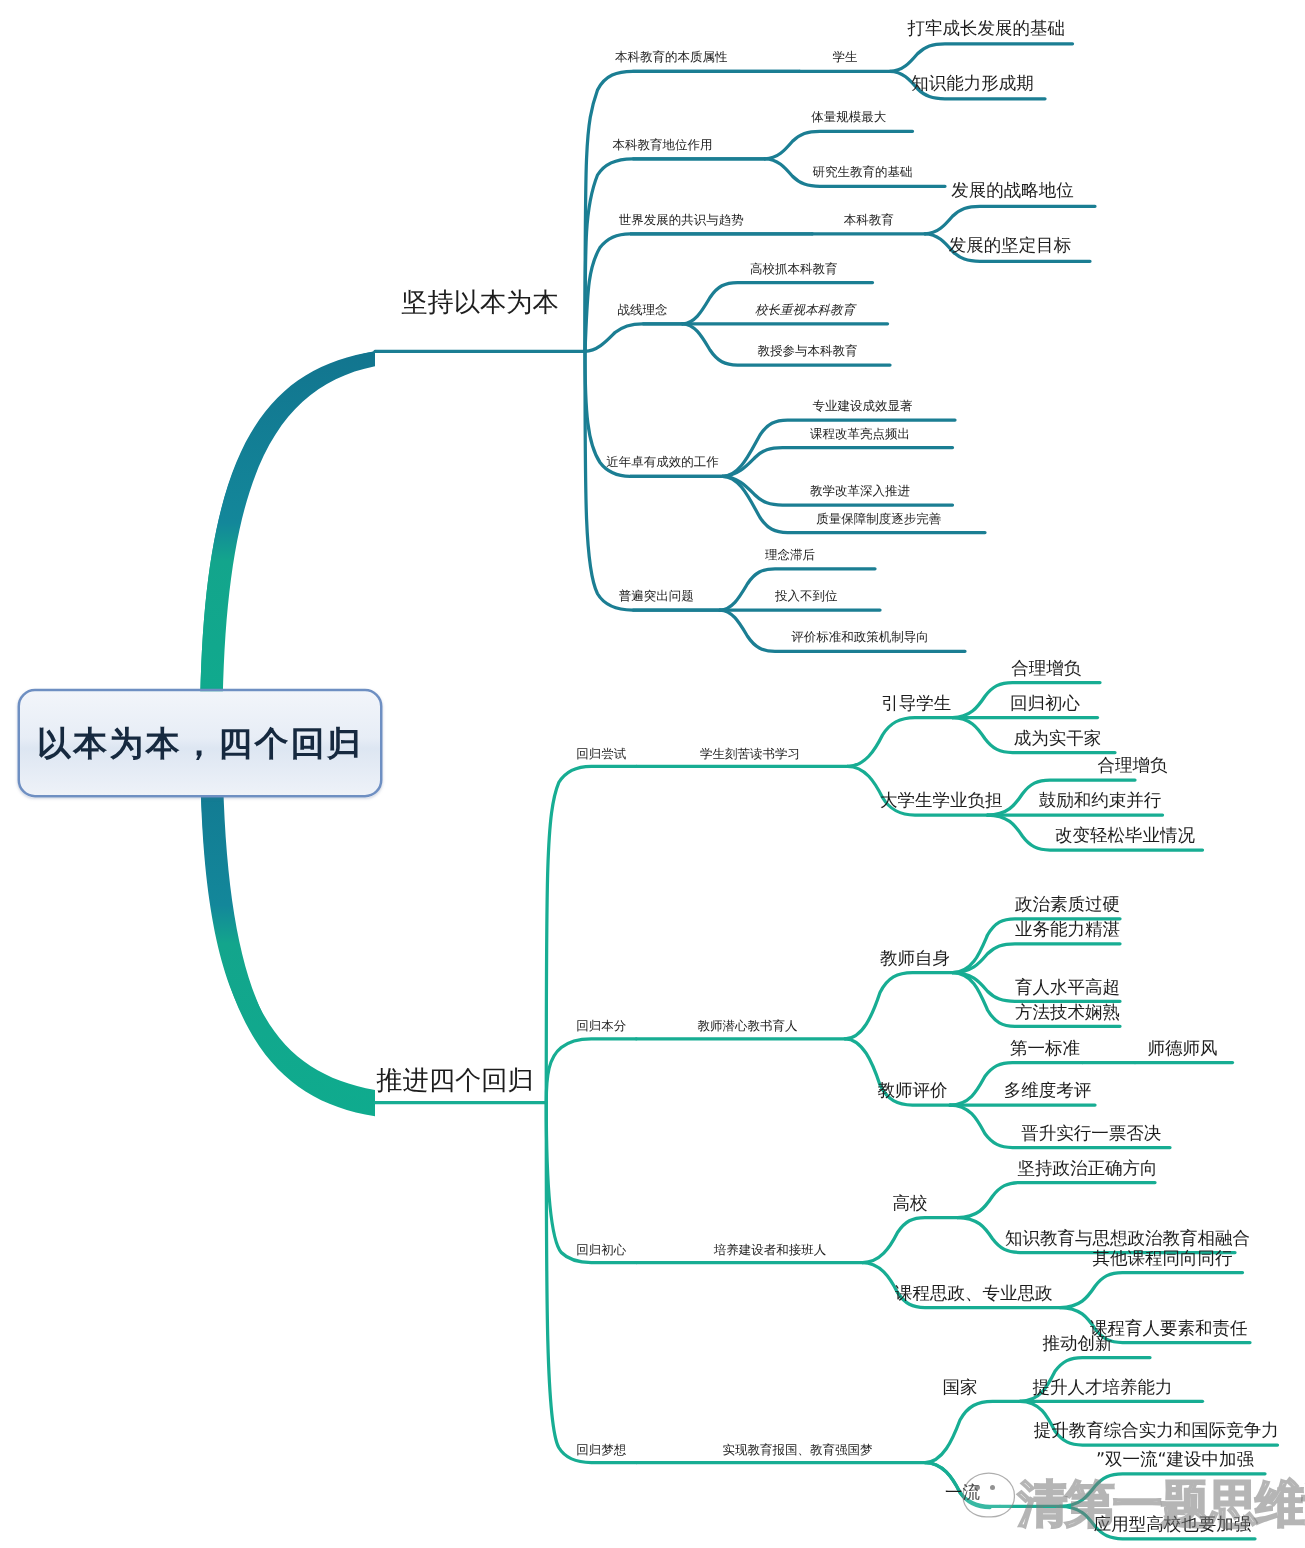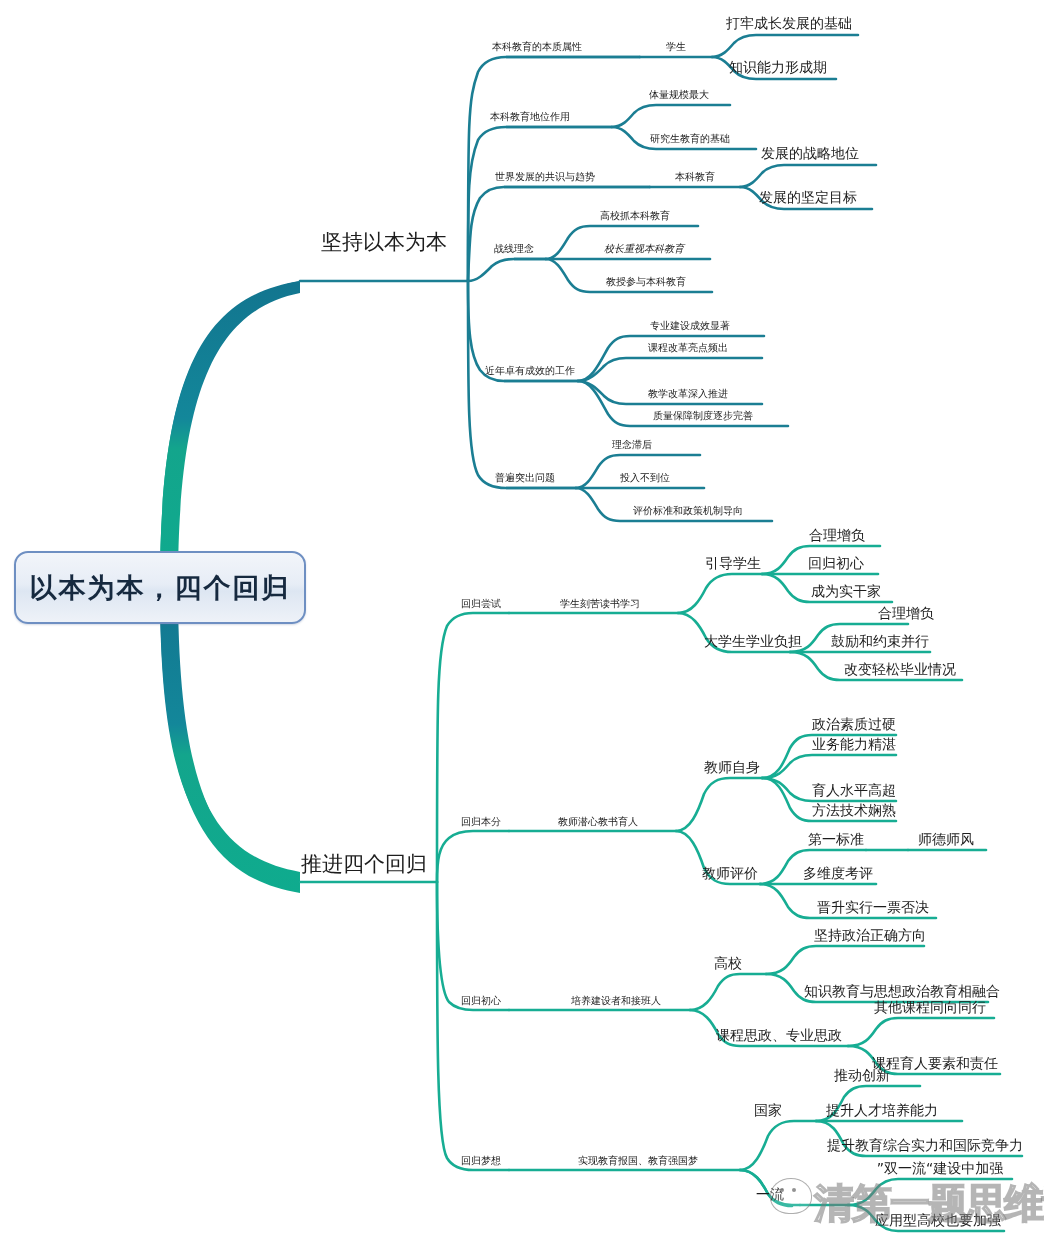--- a/index.html
+++ b/index.html
@@ -7,21 +7,21 @@
   body{
     font-family:"DejaVu Sans","Liberation Sans",sans-serif;
     width:1044px;height:1238px;position:relative;overflow:hidden;
   }
   #map{position:absolute;left:0;top:0;width:1044px;height:1238px;}
   svg.wires{position:absolute;left:0;top:0;width:1044px;height:1238px;pointer-events:none;}
 
   
   .root-node{
     position:absolute;
-    left:14px;top:551px;width:292px;height:73px;
+    left:14px;top:551px;width:292px;height:87px;
     box-sizing:border-box;
     border:2px solid #6e8fc2;
     border-radius:14px;
     background:linear-gradient(to bottom,#f2f5fa 0%,#e7edf6 45%,#dde6f2 55%,#eef2f8 100%);
     display:flex;align-items:center;justify-content:center;
     box-shadow:0 1px 2px rgba(90,110,150,.25);
   }
   .root-node .root-label{
     font-size:27px;font-weight:bold;color:#16293f;letter-spacing:2px;
     white-space:nowrap;

